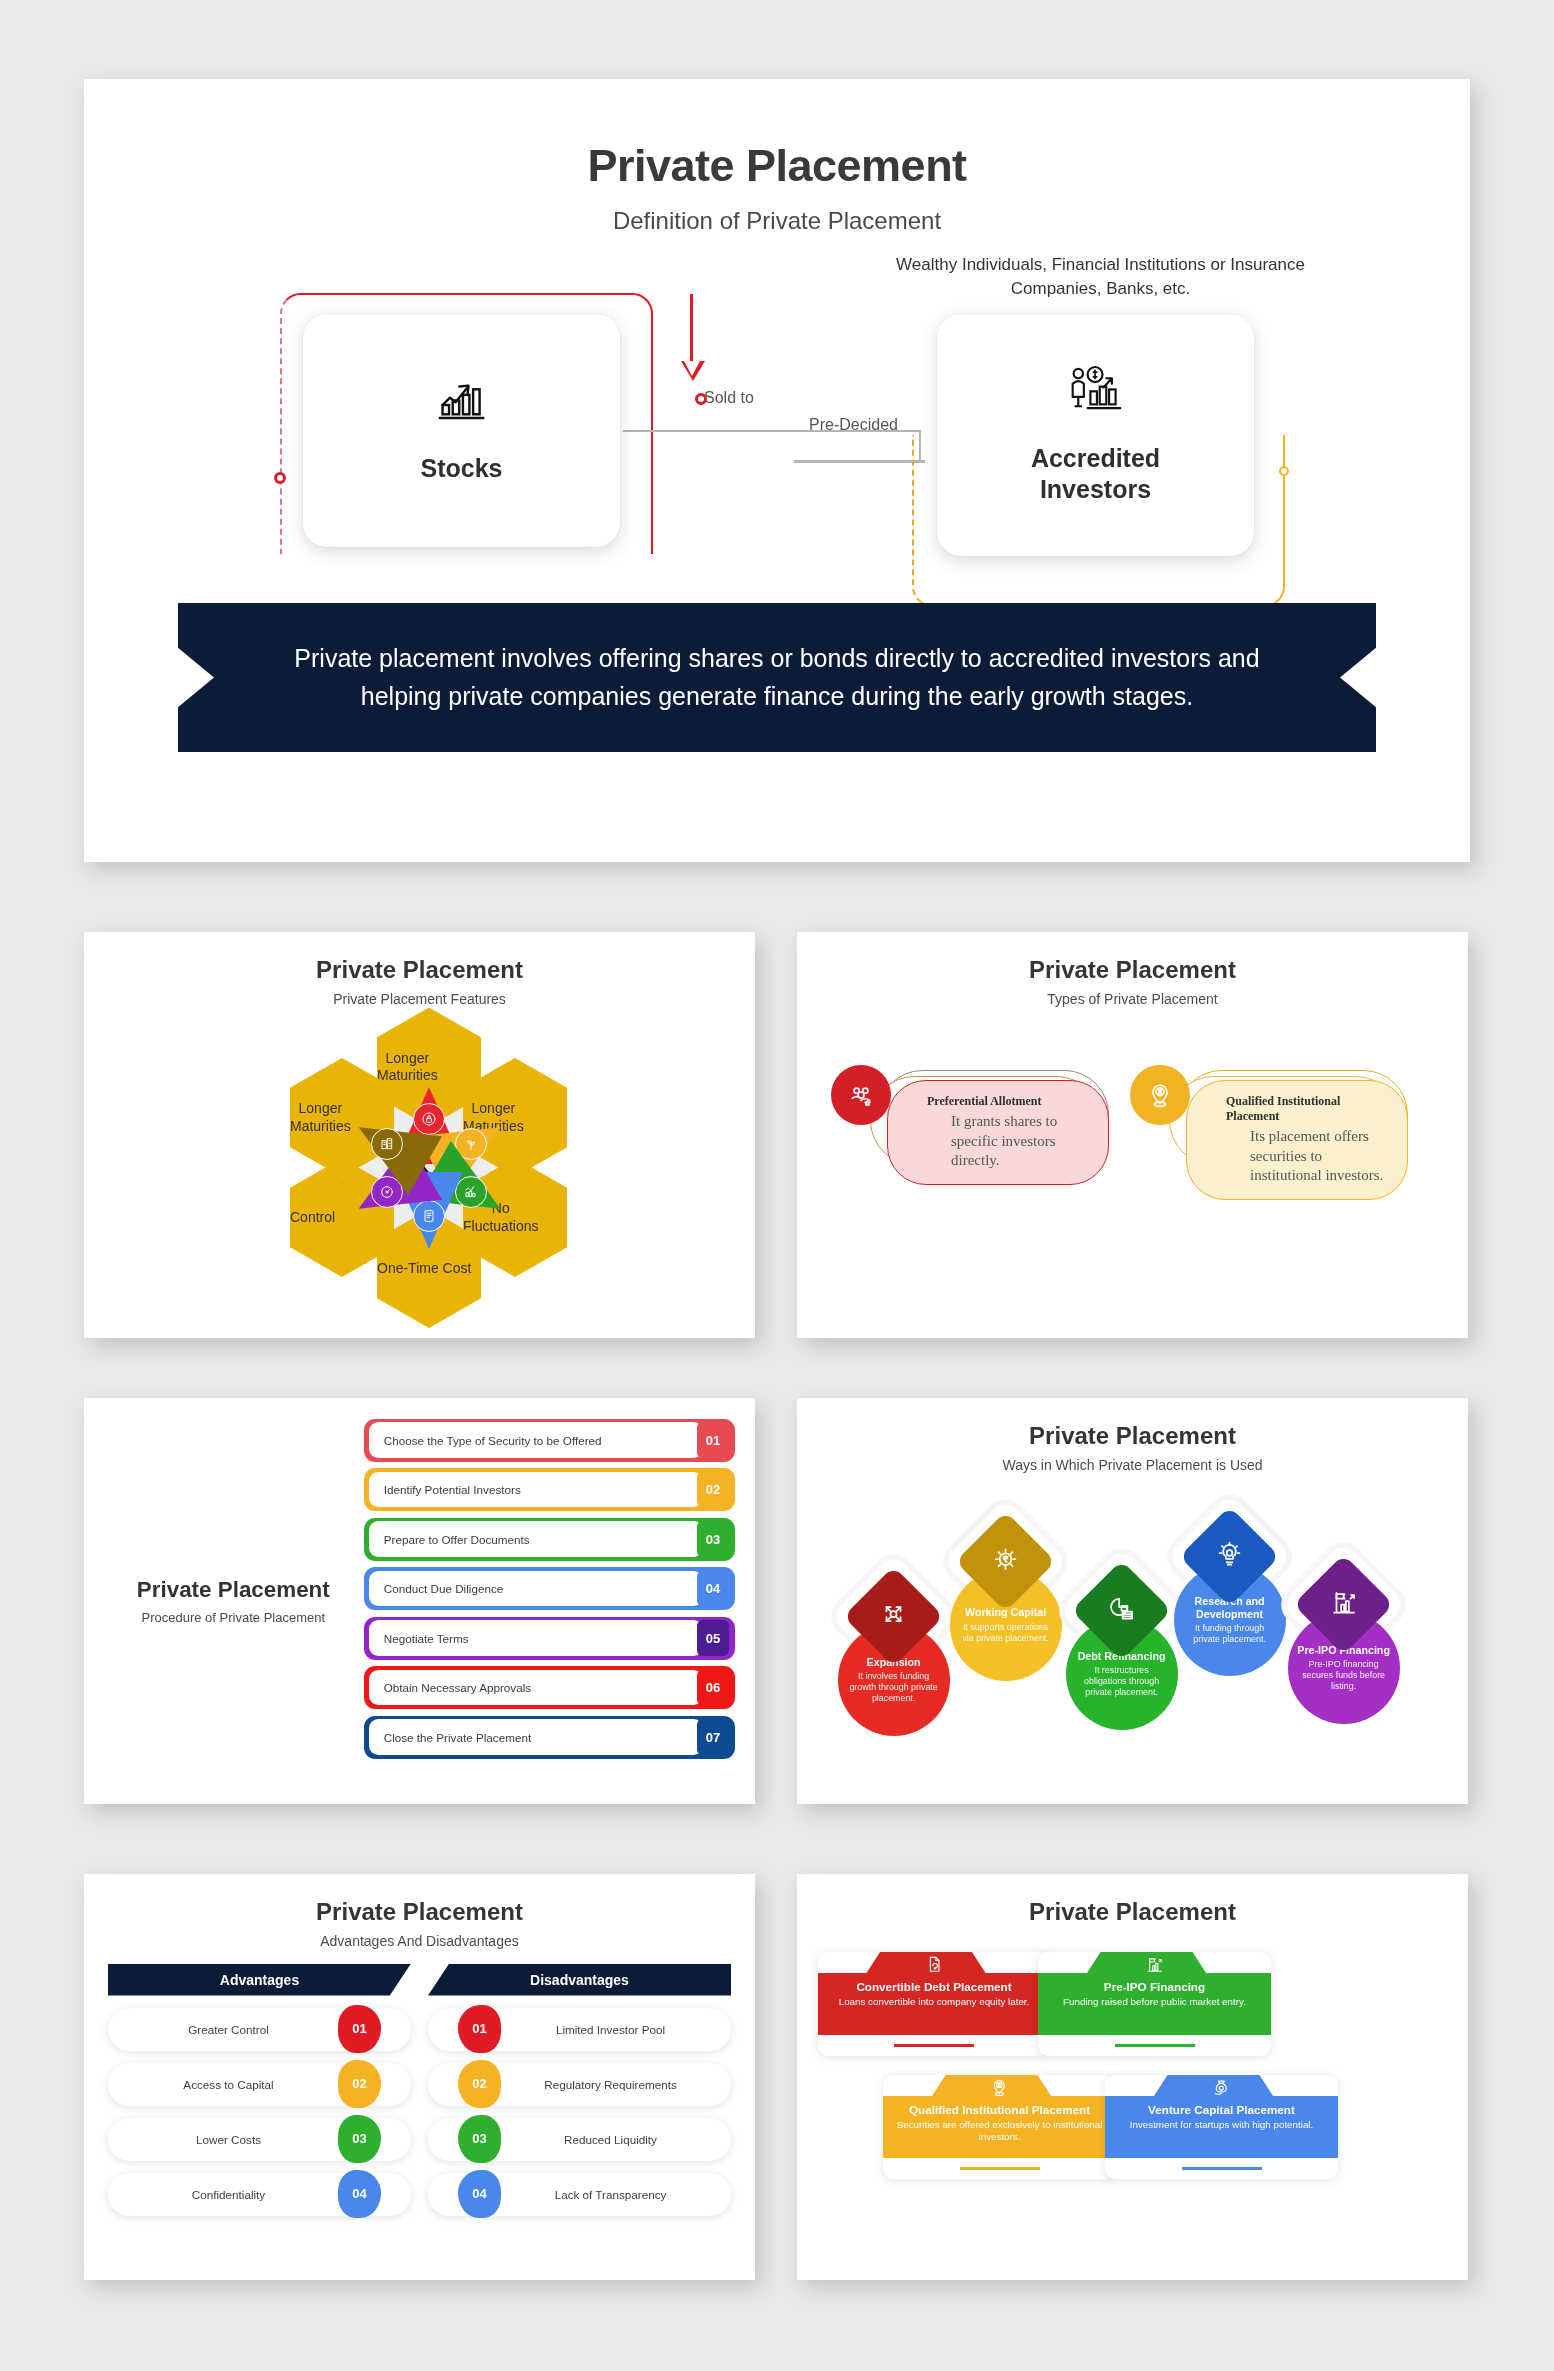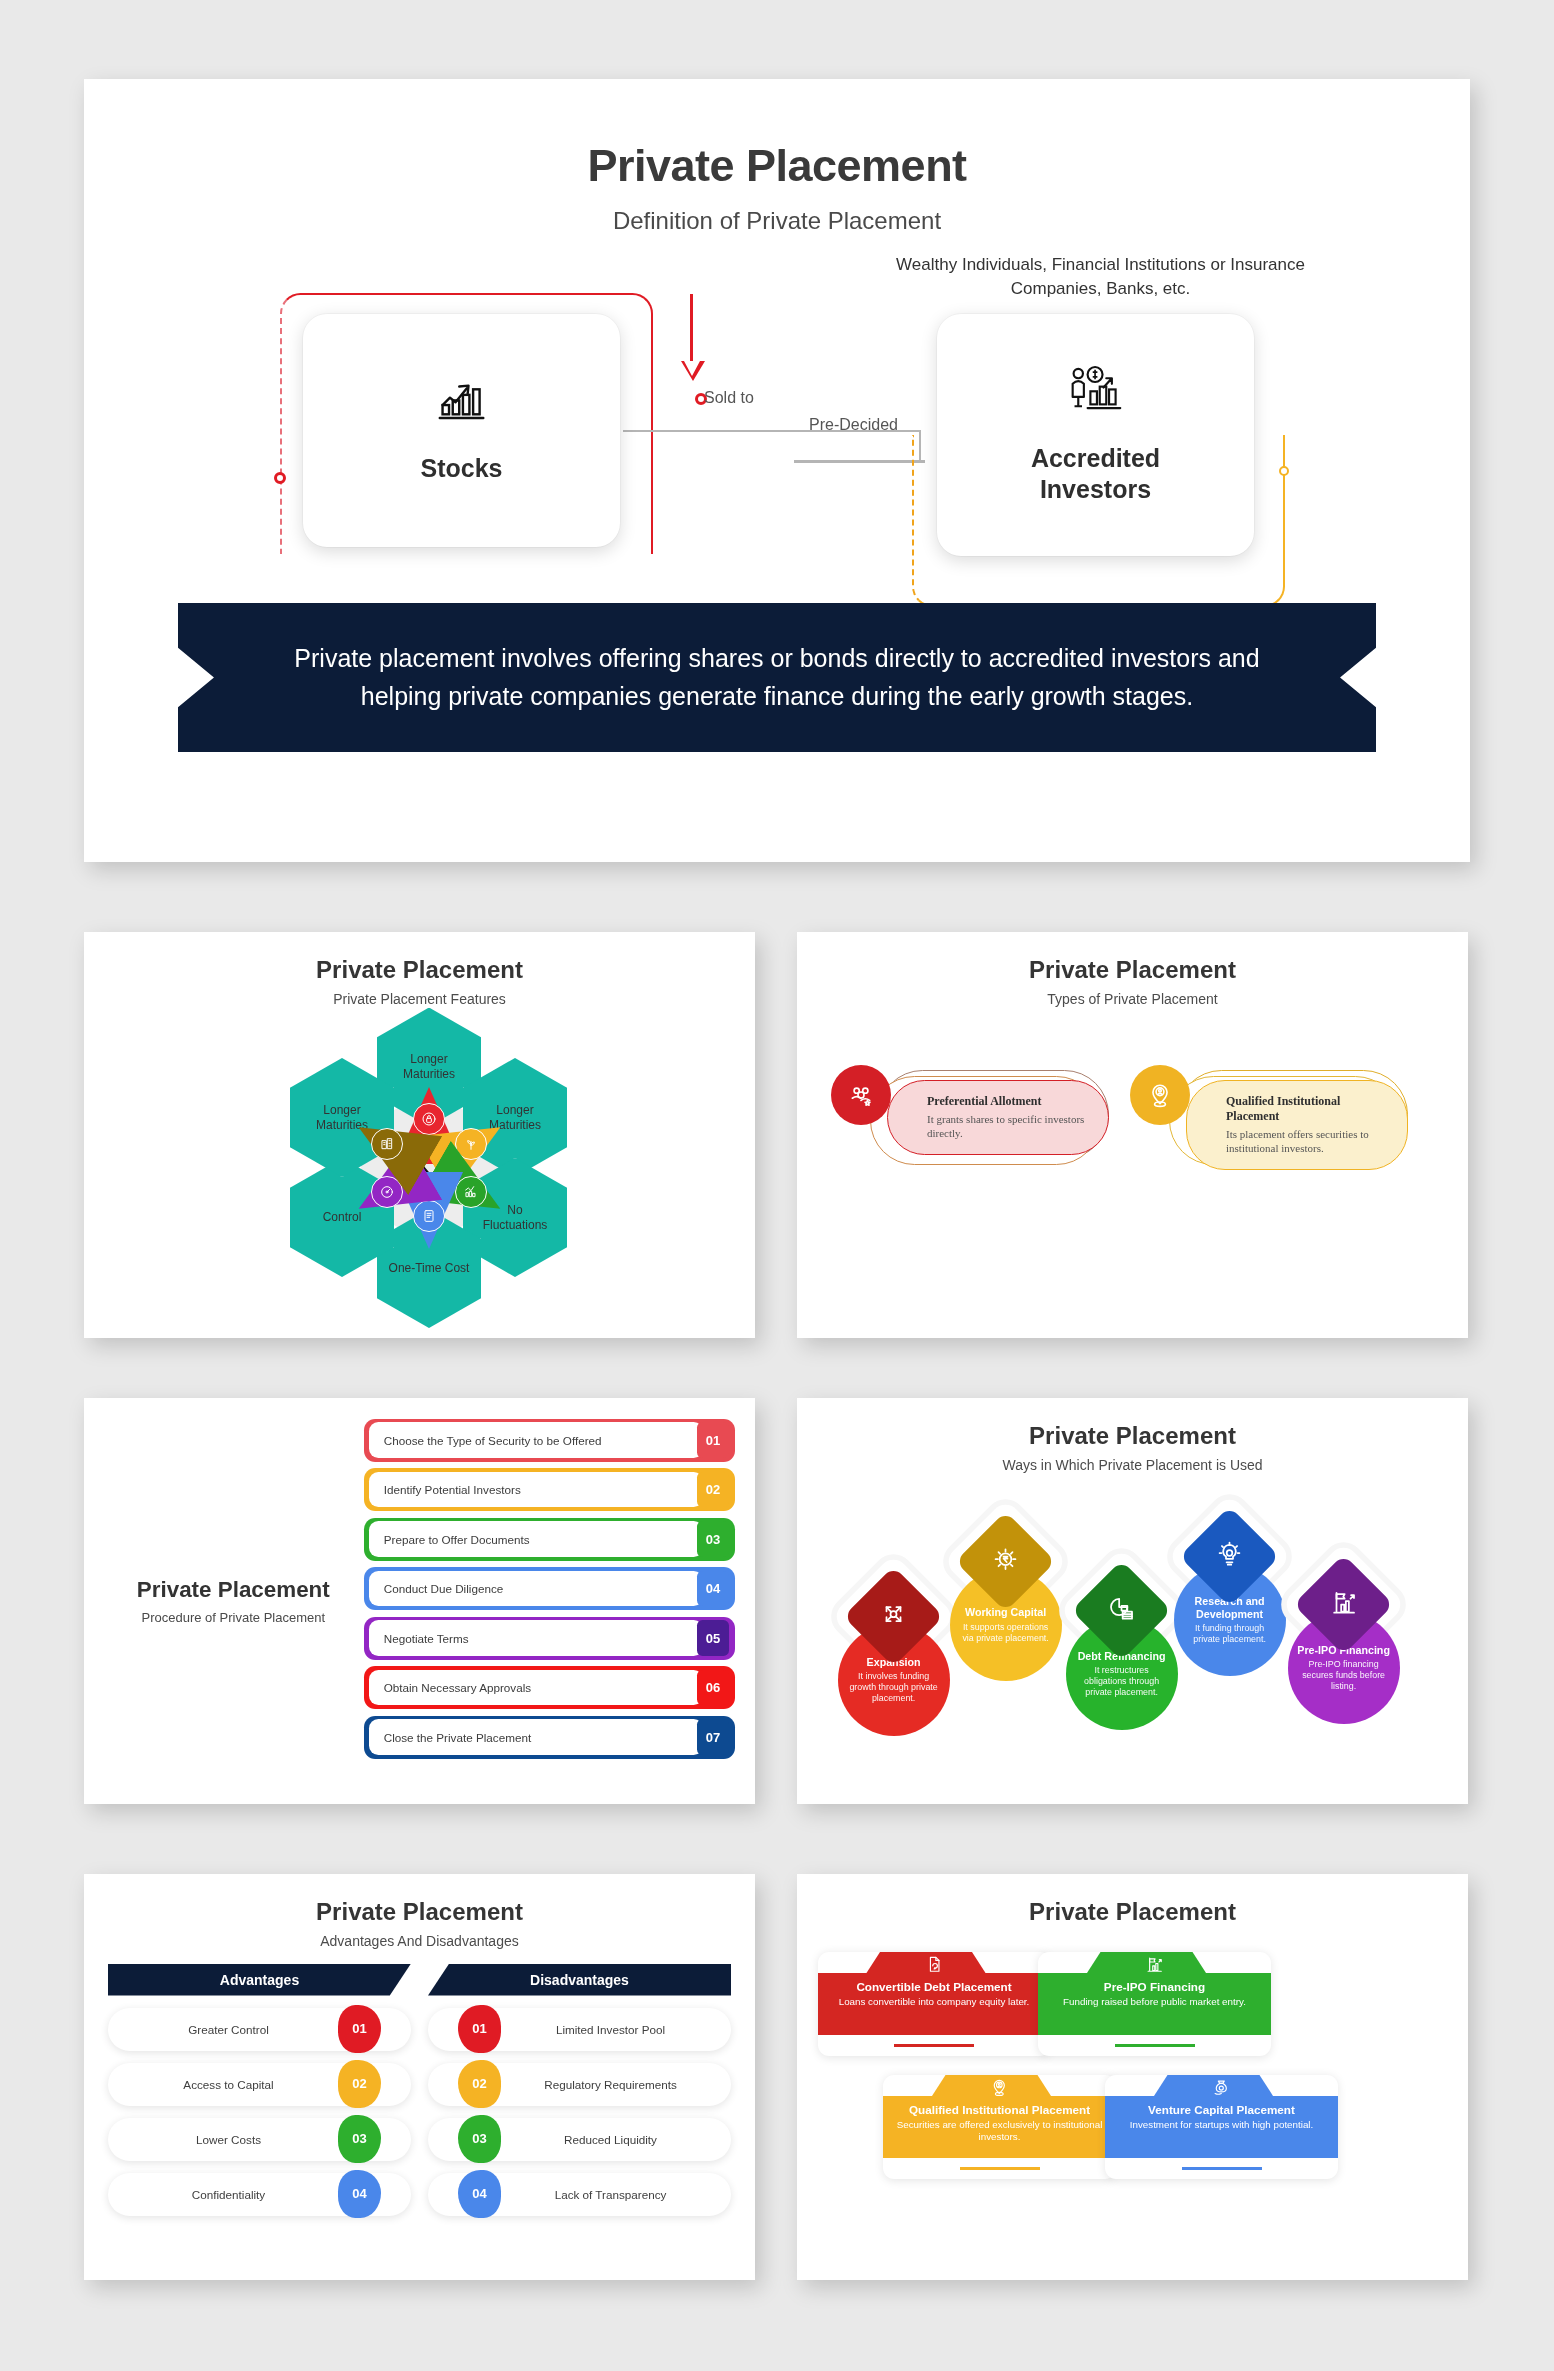--- a/index.html
+++ b/index.html
@@ -62,44 +62,44 @@
   #slide3 { left: 797px; top: 932px; }
   #slide4 { left: 84px; top: 1398px; }
   #slide5 { left: 797px; top: 1398px; }
   #slide6 { left: 84px; top: 1874px; }
   #slide7 { left: 797px; top: 1874px; }
   .gs-title { text-align:center; font-size: 24px; font-weight:bold; color:#353535; padding-top: 24px; }
   .gs-sub { text-align:center; font-size: 14px; color:#4c4c4c; margin-top: 6.5px; }
 
   
   .hexwrap { position:relative; width: 100%; height: 270px; margin-top: 7.5px; }
-  .outhex { position:absolute; width:104px; height:119px; background:#14b8a6;
+  .outhex { position:absolute; width:104px; height:119px; background:#eab308;
     clip-path: polygon(50% 0%, 100% 25%, 100% 75%, 50% 100%, 0% 75%, 0% 25%);
-    display:flex; align-items:center; justify-content:center; text-align:center;
-    font-size:12px; color:#333; line-height:1.25; box-shadow: 0 0 0 0.9px #f0f0f0;}
+    display:flex; align-items:center; justify-content:flex-start; text-align:center;
+    font-size:14px; color:#333; line-height:1.25; box-shadow: 0 0 0 0.9px #f0f0f0;}
   .centerhex { position:absolute; left:277px; top:76px; width:136px; height:155px;
     clip-path: polygon(50% 0%, 100% 25%, 100% 75%, 50% 100%, 0% 75%, 0% 25%);
     background:#ededed; }
   .wedge { position:absolute; width:68px; height:77px; }
   .ciricon { position:absolute; width:32px; height:32px; border-radius:50%;
     display:flex; align-items:center; justify-content:center; color:#fff; font-size:14px;
     border:1.9px solid #fff; }
   .ctrpin { position:absolute; left:323px; top:119px; font-size:43px; color:#111; line-height:1;}
 
   
   .pillrow { display:flex; justify-content:center; gap:47px; margin-top: 73px; padding: 0 26px;}
   .pillcard { position:relative; width: 252px; font-family: Liberation Serif, serif; }
   .pill-shadow1 { position:absolute; left:20.5px; top:-9.3px; width:231px; height:89px; border:1.9px solid #a8806f;
      border-radius:45px; }
   .pill-shadow2 { position:absolute; left:13px; top:-3.7px; width:231px; height:89px; border:1.9px solid #cf8c4e;
      border-radius:45px; background:#fff;}
   .pill-main { position:relative; margin-left:30px; width:222px; min-height:73px; border-radius:39px;
     padding:13px 17px 13px 39px; }
   .pill-t { font-size:12px; font-weight:bold; color:#2f2f2f; line-height:1.25; }
-  .pill-d { font-size:11px; color:#555; margin-top:3.7px; line-height:1.3; }
+  .pill-d { font-size:15px; color:#555; margin-top:3.7px; line-height:1.3;margin-left:24px; }
   .pill-circle { position:absolute; left:-26px; top:-15px; width:60px; height:60px; border-radius:50%;
     display:flex; align-items:center; justify-content:center; color:#fff; font-size:24px; z-index:3;}
 
   
   .s4wrap { display:flex; height: 100%; }
   .s4left { width: 280px; display:flex; flex-direction:column; justify-content:center; padding-left:18.6px;}
   .s4left .t { font-size:22.4px; font-weight:bold; color:#333; text-align:center; }
   .s4left .s { font-size:13px; color:#4a4a4a; text-align:center; margin-top:6.5px; }
   .s4right { flex:1; padding: 20.5px 20.5px 20.5px 0; display:flex; flex-direction:column; gap:6.5px; }
   .steprow { position:relative; height:43px; border-radius:11.2px; display:flex; align-items:center; }

